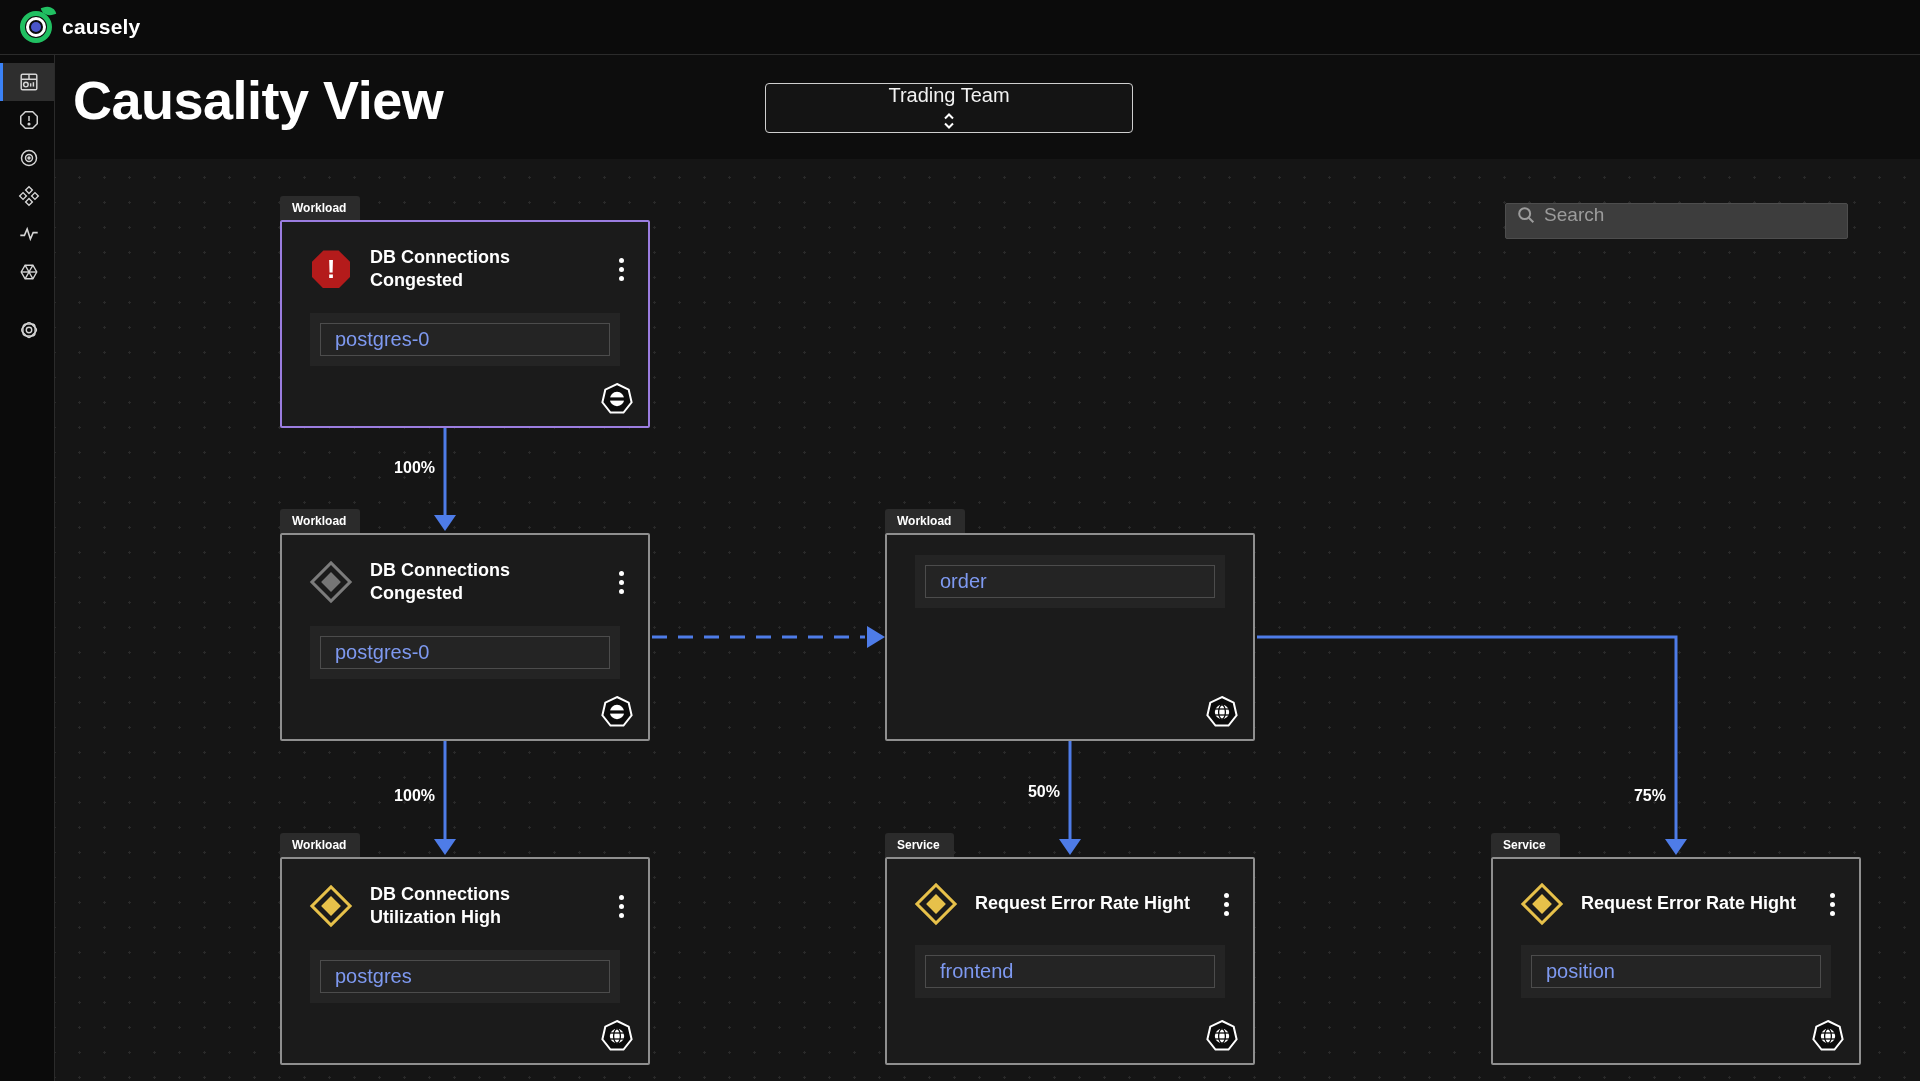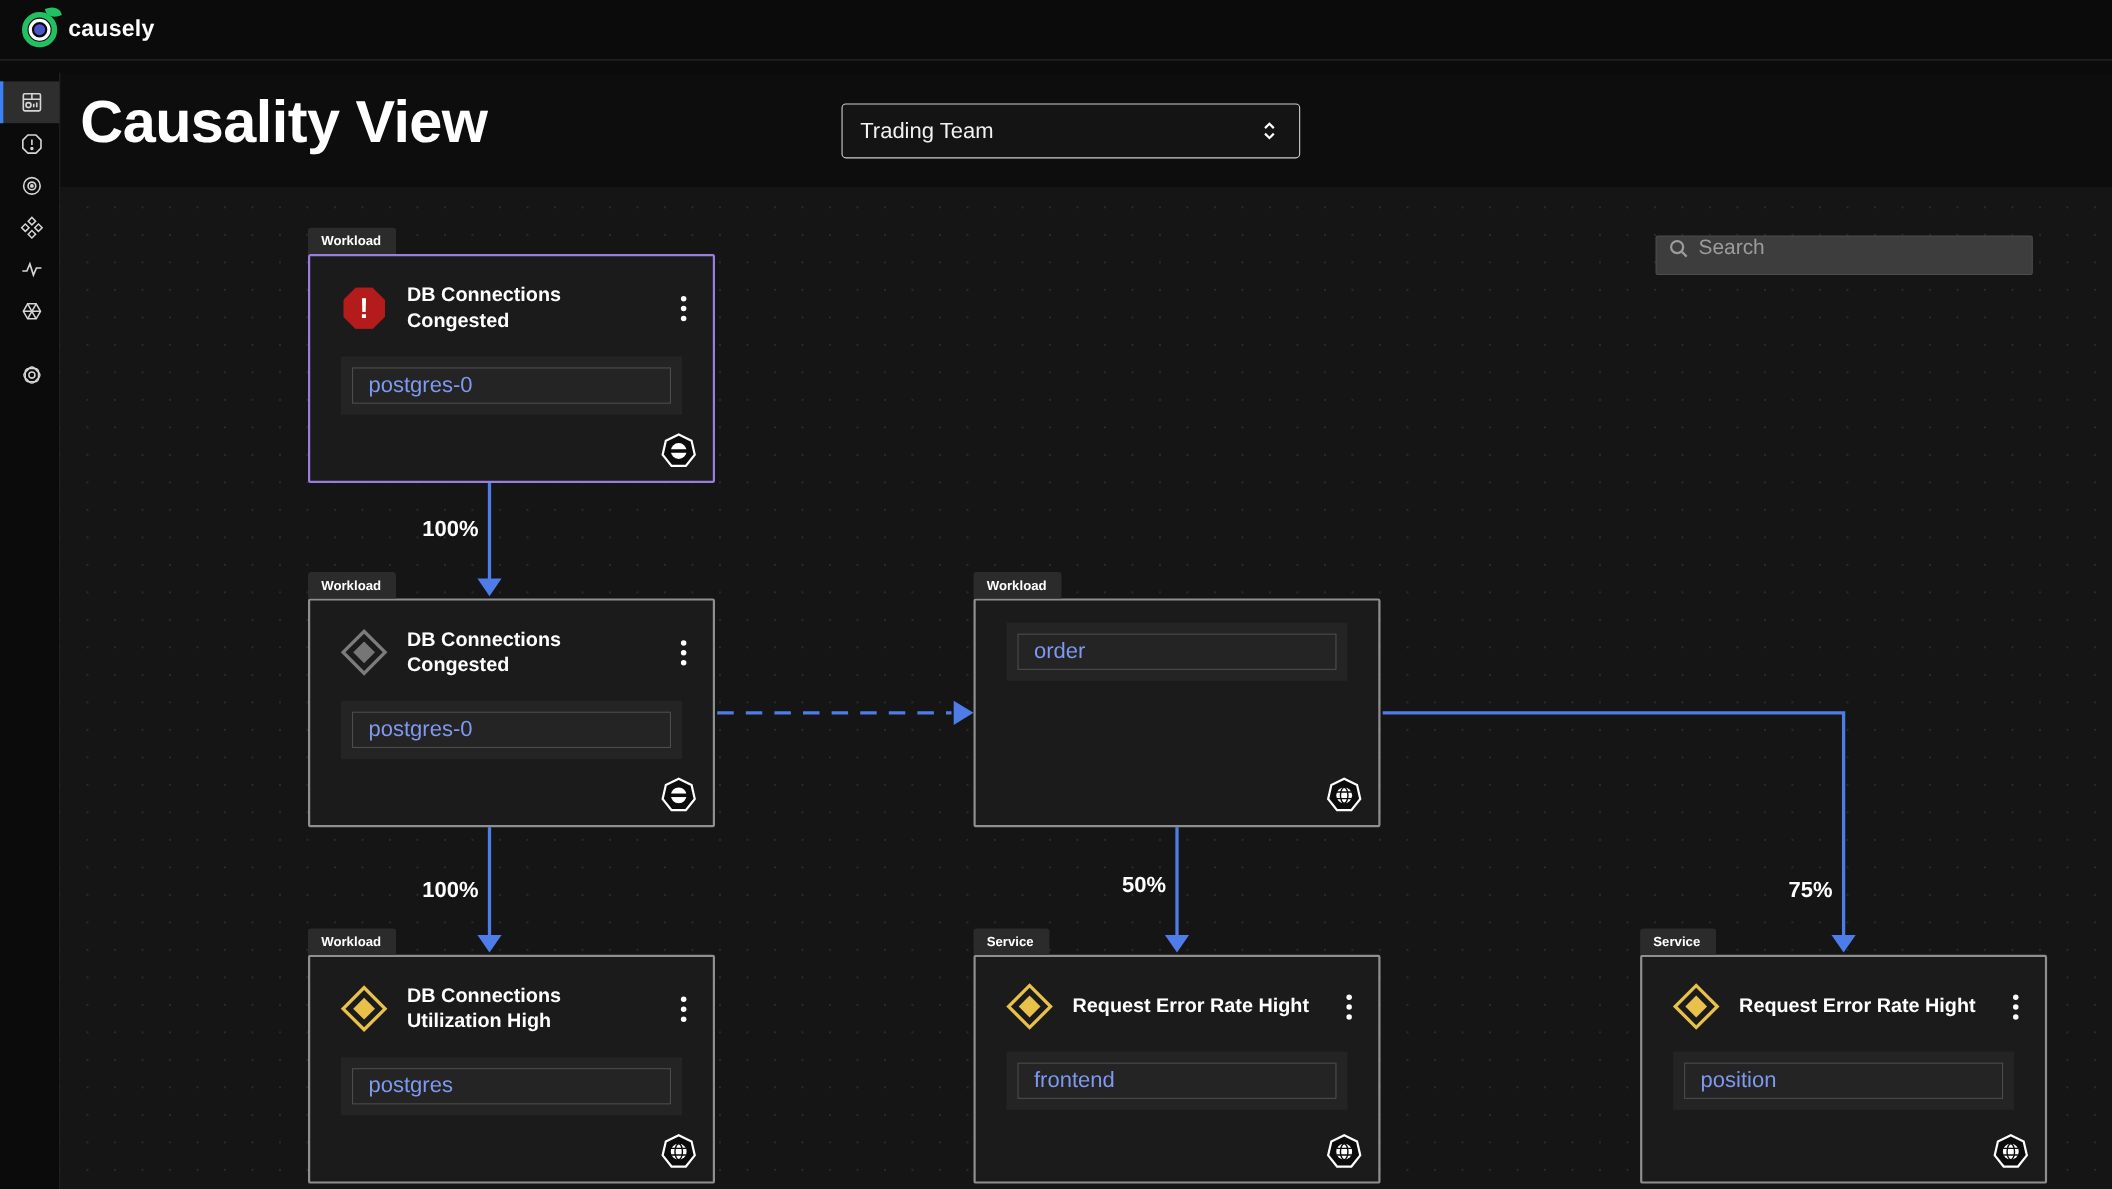--- a/index.html
+++ b/index.html
@@ -1,18 +1,18 @@
 <!DOCTYPE html>
 <html><head>
 <meta charset="utf-8">
 <style>
   * { box-sizing: border-box; margin: 0; padding: 0; }
   html,body { width:1920px; height:1081px; overflow:hidden; background:#0b0b0b;
               font-family:"Liberation Sans", sans-serif; }
-  .app { width:1920px; height:1081px; display:flex; flex-direction:column;gap:11px; }
+  .app { width:1920px; height:1081px; display:flex; flex-direction:column; }
 
   
   .topbar { height:55px; background:#0b0b0b; border-bottom:1px solid #2b2b2b;
             display:flex; align-items:center; padding-left:20px; flex:none; }
   .logo { display:flex; align-items:center; gap:10px; }
   .logo-mark { position:relative; width:32px; height:32px; }
   .logo-ring1 { position:absolute; inset:0; border-radius:50%; border:5px solid #21c062; }
   .logo-ring2 { position:absolute; inset:6px; border-radius:50%; border:3px solid #ffffff; }
   .logo-core  { position:absolute; inset:11px; border-radius:50%; background:#4a55c9; }
   .logo-flag  { position:absolute; width:13px; height:10px; right:-3px; top:-5px;
@@ -29,40 +29,40 @@
                border-left:3px solid transparent; margin-bottom:0; cursor:pointer; }
   .side-item.selected { background:#2e2e2e; border-left-color:#3b82f6; }
   .side-item svg { display:block; }
   .side-gap { height:20px; }
 
   
   .main { flex:1; display:flex; flex-direction:column; min-width:0; }
   .page-header { height:104px; background:#0d0d0d; position:relative; flex:none; }
   .page-title { position:absolute; left:18px; top:14px; color:#ffffff;
                 font-size:54px; font-weight:800; letter-spacing:-.5px; }
-  .team-select { position:absolute; left:710px; top:28px; width:417px; height:50px;
+  .team-select { position:absolute; left:710px; top:28px; width:368px; height:50px;
                  background:#141414; border:1px solid #cfcfcf; border-radius:4px;
-                 display:flex; align-items:center; padding:0 16px; cursor:pointer; }
+                 display:flex; align-items:center; padding:0 16px; cursor:pointer;flex-direction:column; }
   .team-select span { color:#f2f2f2; font-size:20px; flex:1; }
 
   
   .canvas { position:relative; flex:1; background:#151515;
             background-image:radial-gradient(circle, #2a2a2a 1.1px, transparent 1.3px);
             background-size:25px 25px; background-position:12px 6px; overflow:hidden; }
 
   .search-box { position:absolute; top:44px; right:72px; width:343px; height:36px;
                 background:#3d3d3d; border:1px solid #4d4d4d; border-radius:2px;
                 display:flex; align-items:flex-start; padding:0 10px; gap:8px; }
   .search-box input { background:transparent; border:none; outline:none; color:#e5e5e5;
                       font-size:19px; width:100%; font-family:"Liberation Sans",sans-serif; }
   .search-box input::placeholder { color:#9c9c9c; }
 
   .edges { position:absolute; inset:0; pointer-events:none; }
   .edge-label { position:absolute; width:70px; text-align:right; color:#ffffff;
-                font-size:20px; font-weight:700; }
+                font-size:16px; font-weight:700; }
 
   
   .node { position:absolute; width:370px; height:208px; background:#1b1b1b;
           border:2px solid #8f8f8f; border-radius:2px; cursor:pointer; }
   .node.selected { border-color:#9b7de0; }
   .node-tab { position:absolute; top:-26px; left:-2px; background:#2b2b2b; color:#ffffff;
               font-size:12px; font-weight:700; padding:5px 14px 5px 12px;
               border-radius:3px 3px 0 0; }
   .node-head { display:flex; align-items:center; gap:18px; padding:24px 20px 0 28px; }
   .node-title { flex:1; color:#ffffff; font-size:18px; font-weight:700; line-height:1.3; }

